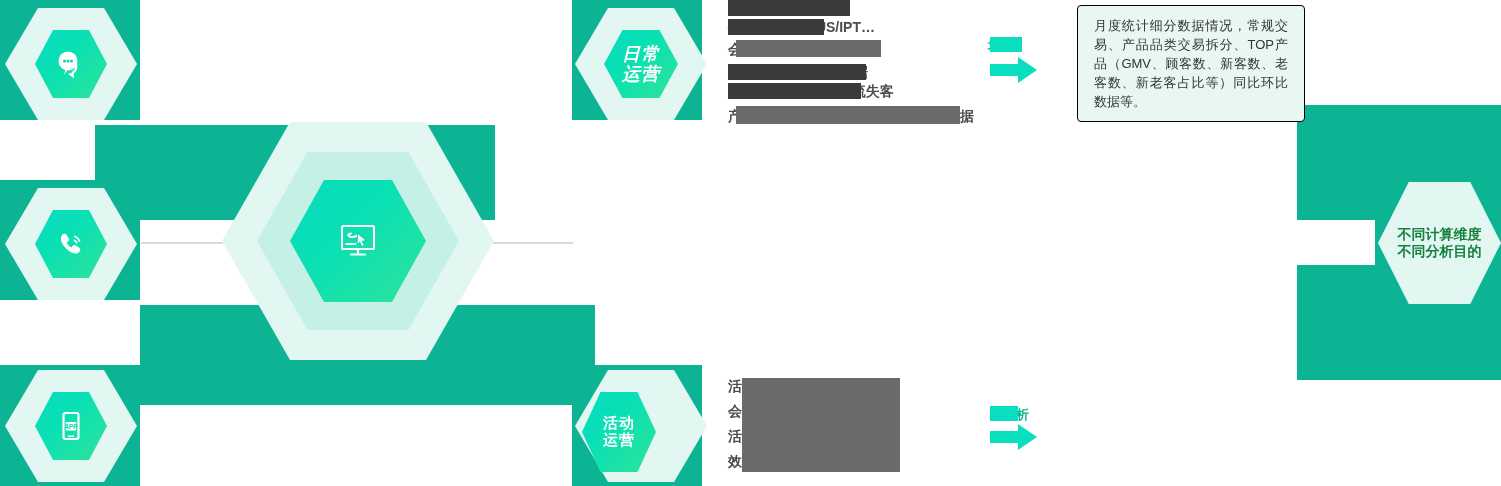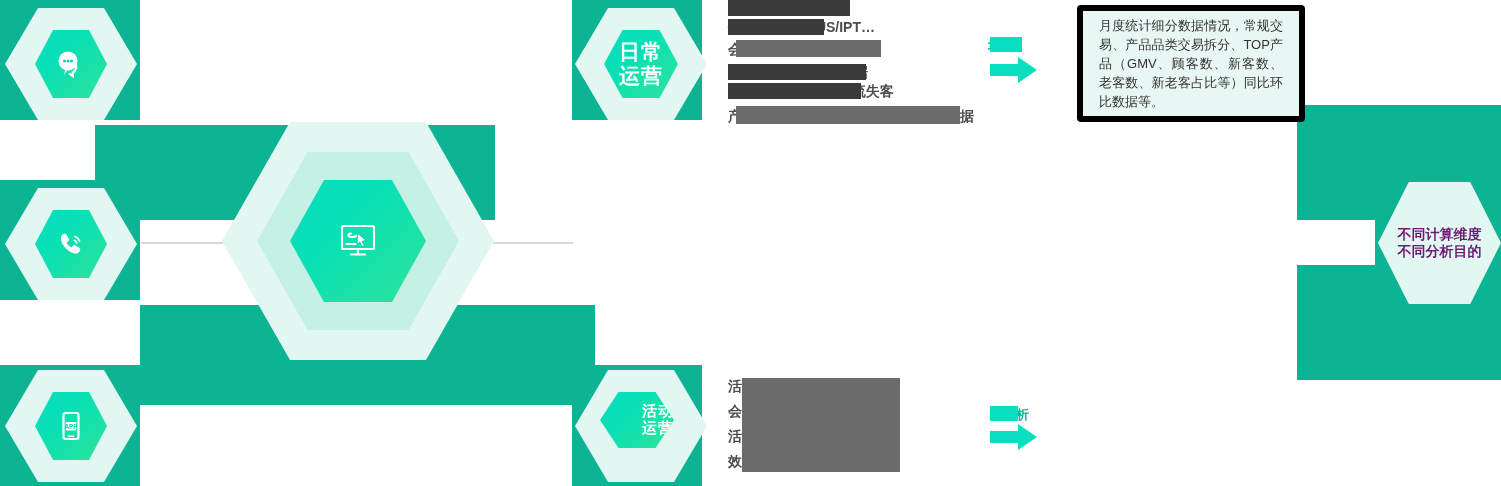--- a/index.html
+++ b/index.html
@@ -26,21 +26,21 @@
   .hex-outer{background:#e2f7f2;}
   .hex-mid{background:#c4f0e6;}
   .hex-core{
     background:linear-gradient(135deg,#06dcc0 0%,#09e0b4 40%,#2fe39a 100%);
   }
   .hex-label{
     color:#ffffff;font-weight:bold;line-height:1.12;text-align:center;
     letter-spacing:1px;white-space:pre-line;
   }
   .hex-label-dark{
-    color:#701a75;font-weight:bold;line-height:1.25;text-align:left;
+    color:#15803d;font-weight:bold;line-height:1.25;text-align:left;
     white-space:pre-line;
   }
 
   
   .ico svg{display:block;}
 
   
   .txtcol{position:absolute;}
   .txtline{
     position:absolute;color:#4d4d4d;font-weight:bold;
@@ -52,21 +52,21 @@
   
   .arrowlab{
     position:absolute;color:#0cb494;font-weight:bold;font-size:13px;
     white-space:nowrap;
   }
   .redact-teal{position:absolute;background:#09dfbe;}
   .arrow{position:absolute;}
 
   
   .note{
-    position:absolute;background:#e8f7f3;border:6px solid #000000;
+    position:absolute;background:#e8f7f3;border:1px solid #000000;
     border-radius:4px;box-sizing:border-box;
     display:flex;align-items:center;
   }
   .note-txt{
     color:#333333;font-size:13px;line-height:19px;
     padding:0 16px;text-align:justify;
   }
 
   
   .conn{position:absolute;background:#d8d8d8;}
@@ -140,26 +140,26 @@
         <line x1="10.5" y1="23" x2="20" y2="23" stroke="#fff" stroke-width="2.1" stroke-linecap="round"></line>
         <path d="M21.5 12 L30.5 19.5 L26.3 20.3 L28.4 24.6 L25.8 25.8 L23.8 21.5 L21 24 Z" fill="#fff" stroke="#0ad4b6" stroke-width="1.1"></path>
         <line x1="22" y1="28" x2="22" y2="33" stroke="#fff" stroke-width="2.1"></line>
         <line x1="15" y1="33.5" x2="29" y2="33.5" stroke="#fff" stroke-width="2.1" stroke-linecap="round"></line>
       </svg>
     </span>
   </div>
 
   <div class="hex hex-outer" style="left:575px;top:8px;width:132px;height:112px;"></div>
   <div class="hex hex-core" style="left:604px;top:30px;width:74px;height:68px;">
-    <span class="hex-label" style="font-size:21px;">日常
+    <span class="hex-label" style="font-size:18px;font-style:italic;">日常
 运营</span>
   </div>
 
   <div class="hex hex-outer" style="left:575px;top:370px;width:132px;height:112px;"></div>
-  <div class="hex hex-core" style="left:600px;top:392px;width:74px;height:56px;justify-content:flex-end;">
+  <div class="hex hex-core" style="left:582px;top:392px;width:74px;height:80px;">
     <span class="hex-label" style="font-size:15px;">活动
 运营</span>
   </div>
 
   <div class="hex hex-outer" style="left:1378px;top:182px;width:123px;height:122px;">
     <span class="hex-label-dark" style="font-size:14px;">不同计算维度
 不同分析目的</span>
   </div>
 
   <div class="txtcol" style="left:728px;top:0px;width:260px;height:130px;">

